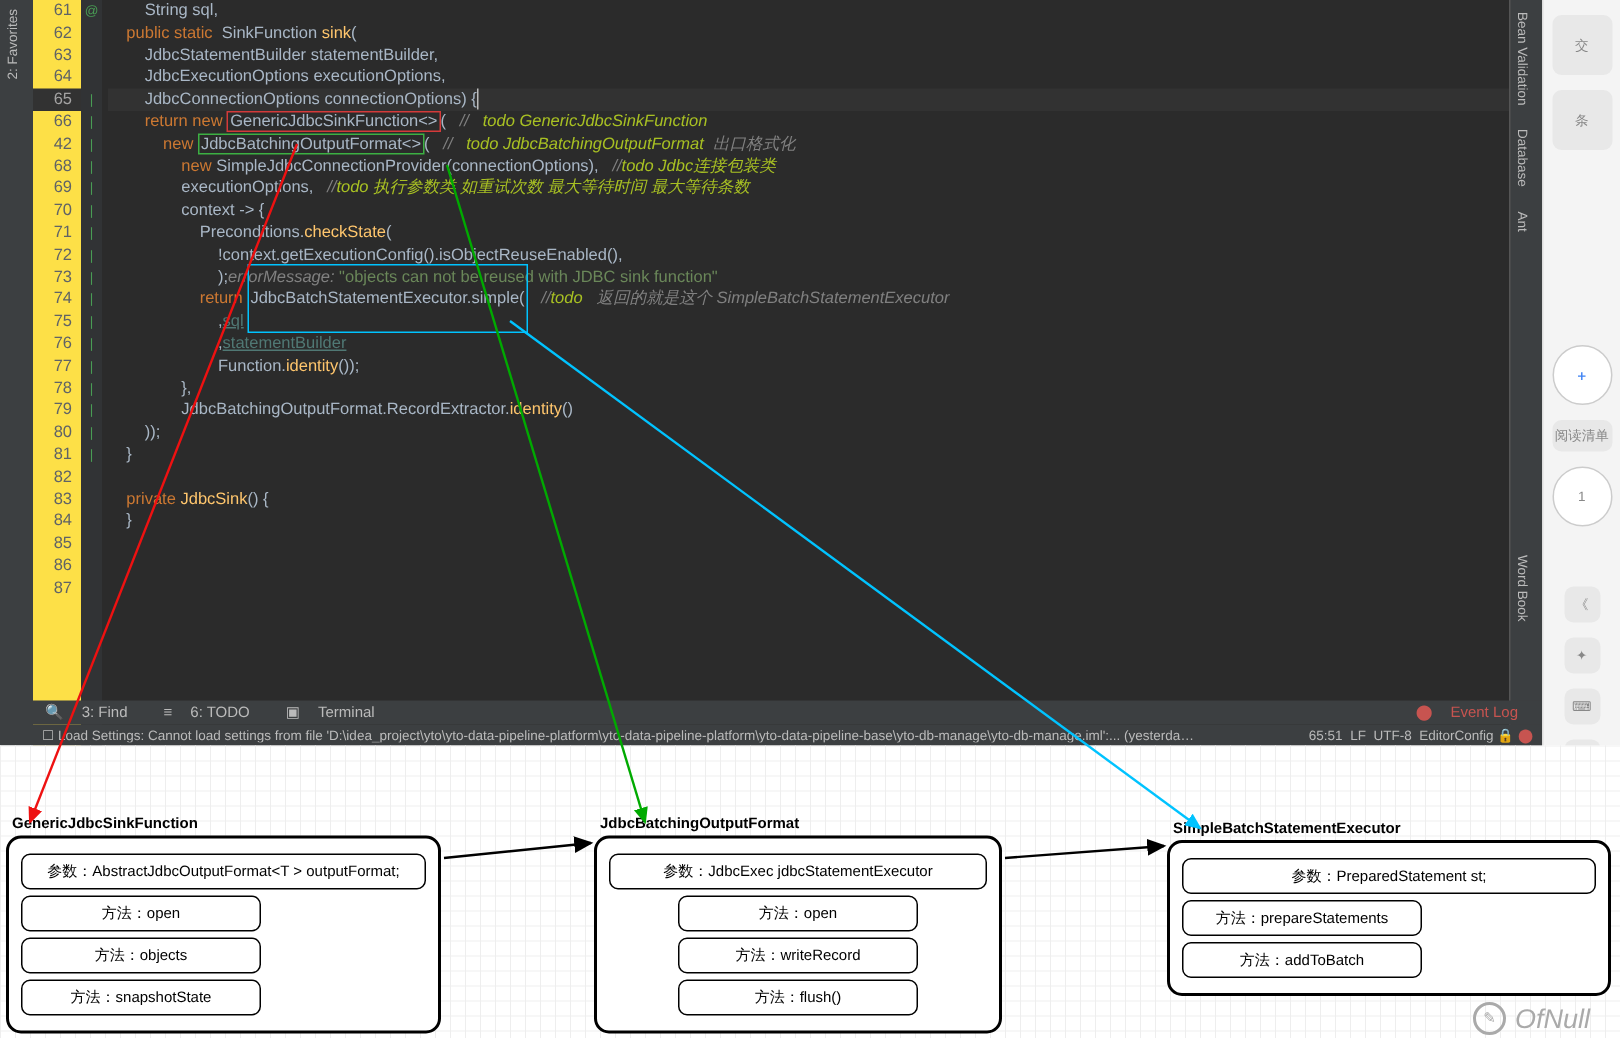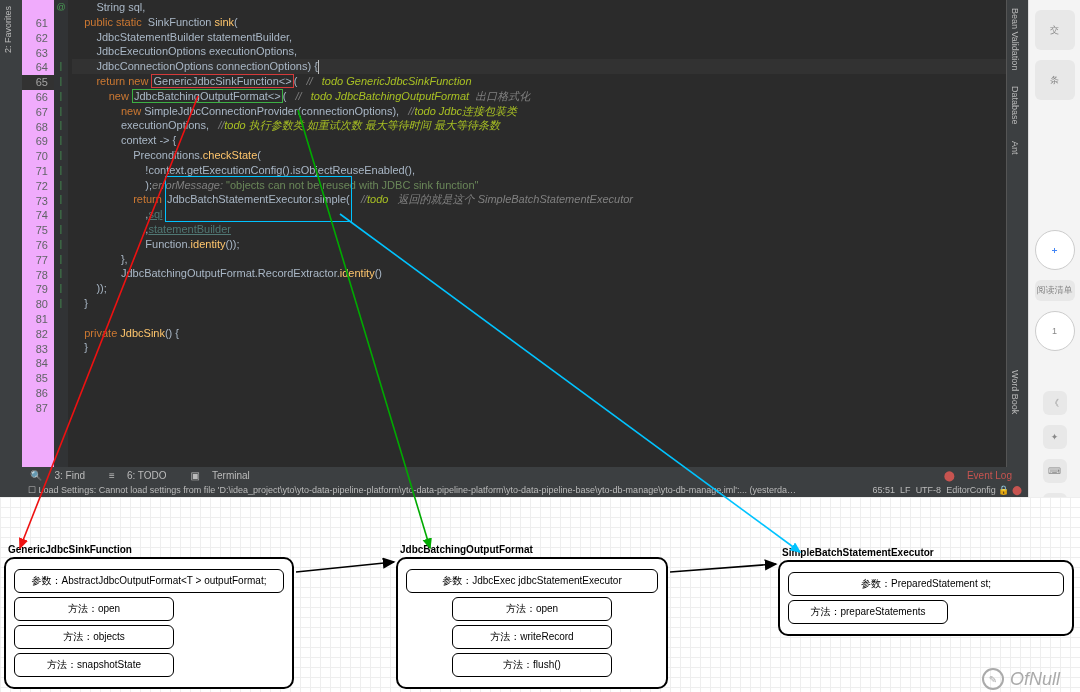--- a/index.html
+++ b/index.html
@@ -1,20 +1,20 @@
 <!DOCTYPE html>
 <html><head>
 <meta charset="utf-8">
 <style>
 *{margin:0;padding:0;box-sizing:border-box;font-family:sans-serif}
 body{width:1080px;height:692px;position:relative;background:#fff;overflow:hidden}
 
 
 .ide{position:absolute;left:22px;top:0;width:1006px;height:497px;background:#2b2b2b;color:#a9b7c6;display:flex;font-family:'Consolas',monospace;font-size:11px}
-.gutter{width:32px;background:#f0abfc;text-align:right;color:#606366;padding-top:16px}
+.gutter{width:32px;background:#fde047;text-align:right;color:#606366;padding-top:0}
 .gutter div{height:14.8px;line-height:14.8px;padding-right:6px}
 .gutter .hl{background:#323232;color:#a4a3a3}
 .guttermarks{width:14px;background:#313335}
 .guttermarks div{height:14.8px;line-height:14.8px;color:#499c54;font-size:9px;text-align:center}
 .code{flex:1;position:relative;padding-left:4px}
 .line{height:14.8px;line-height:14.8px;white-space:pre}
 .line.hl{background:#323232}
 .kw{color:#cc7832}
 .type{color:#a9b7c6}
 .str{color:#6a8759}
@@ -62,21 +62,21 @@
 </div>
 
 <div class="ide">
   <div class="gutter" id="gutter">
       <div>61</div>
       <div>62</div>
       <div>63</div>
       <div>64</div>
       <div class="hl">65</div>
       <div>66</div>
-      <div>67</div>
+      <div>42</div>
       <div>68</div>
       <div>69</div>
       <div>70</div>
       <div>71</div>
       <div>72</div>
       <div>73</div>
       <div>74</div>
       <div>75</div>
       <div>76</div>
       <div>77</div>
@@ -202,20 +202,21 @@
     <div class="title">JdbcBatchingOutputFormat</div>
     <div class="row">参数：JdbcExec jdbcStatementExecutor</div>
     <div class="row" style="width:160px;margin-left:auto;margin-right:auto">方法：open</div>
     <div class="row" style="width:160px;margin-left:auto;margin-right:auto">方法：writeRecord</div>
     <div class="row" style="width:160px;margin-left:auto;margin-right:auto">方法：flush()</div>
   </div>
   <div class="dnode" style="left:778px;top:63px;width:296px">
     <div class="title">SimpleBatchStatementExecutor</div>
     <div class="row">参数：PreparedStatement st;</div>
     <div class="row" style="width:160px">方法：prepareStatements</div>
+    <div class="row" style="width:160px">方法：addToBatch</div>
   </div>
   <div class="watermark">
     <span class="wm-icon">✎</span>
     <span>OfNull</span>
   </div>
 </div>
 
 <svg class="arrows">
   <defs>
     <marker id="ah-red" markerWidth="8" markerHeight="8" refX="6" refY="3" orient="auto">

